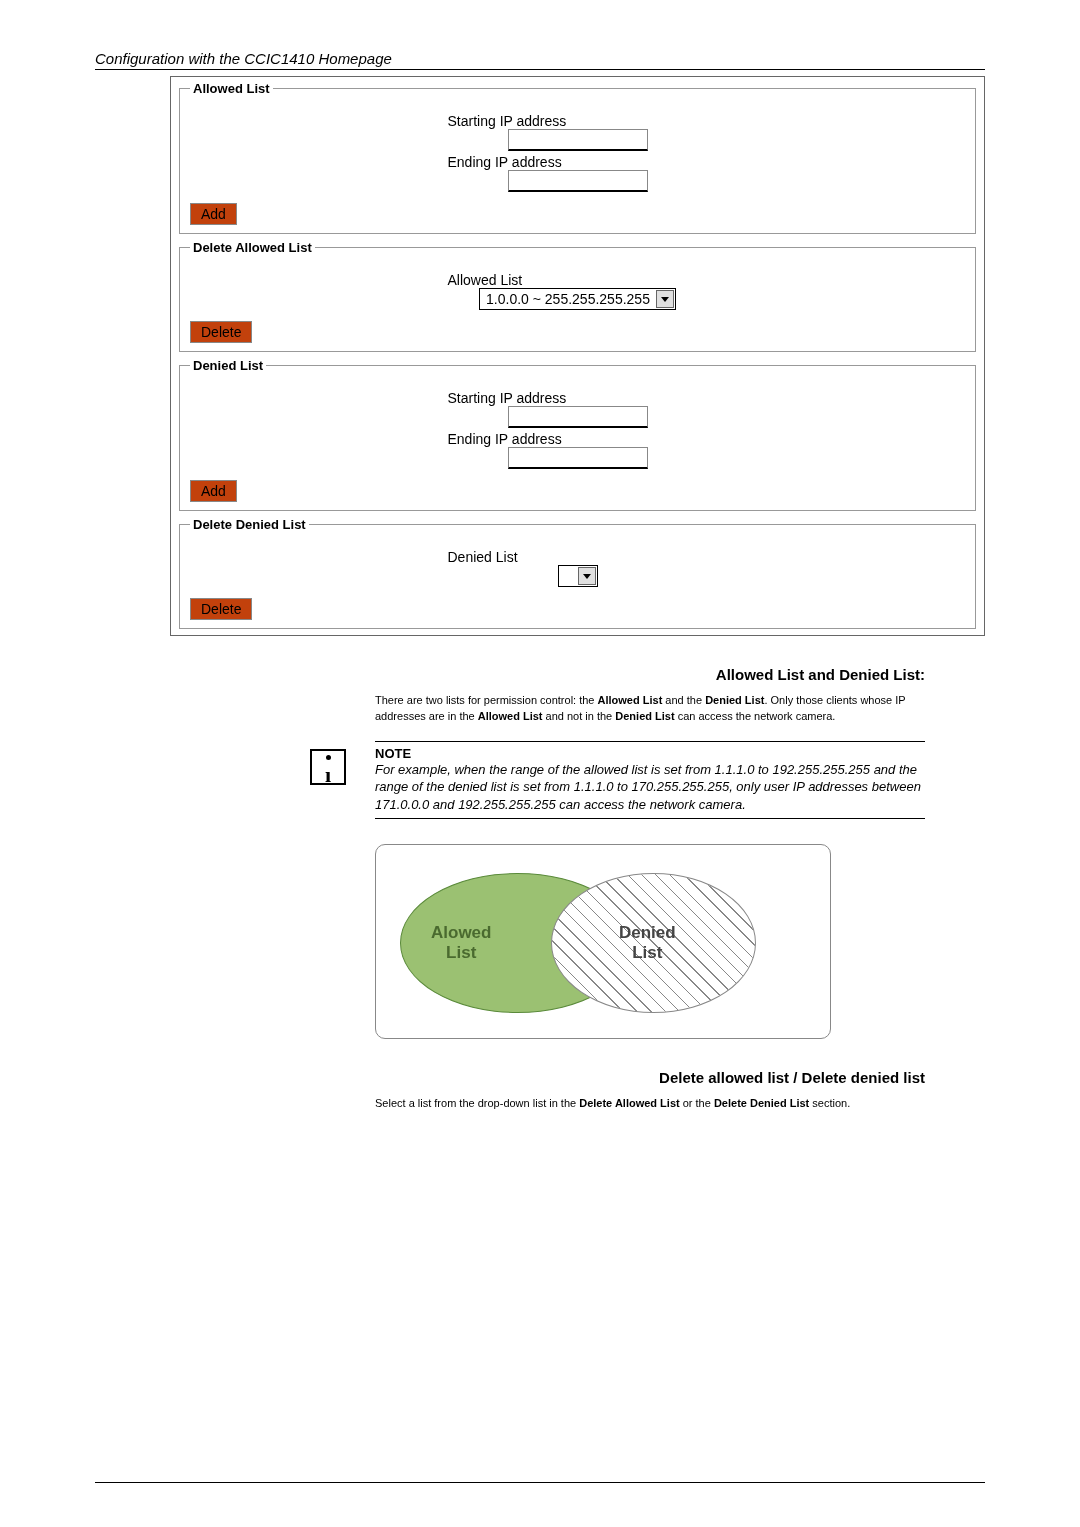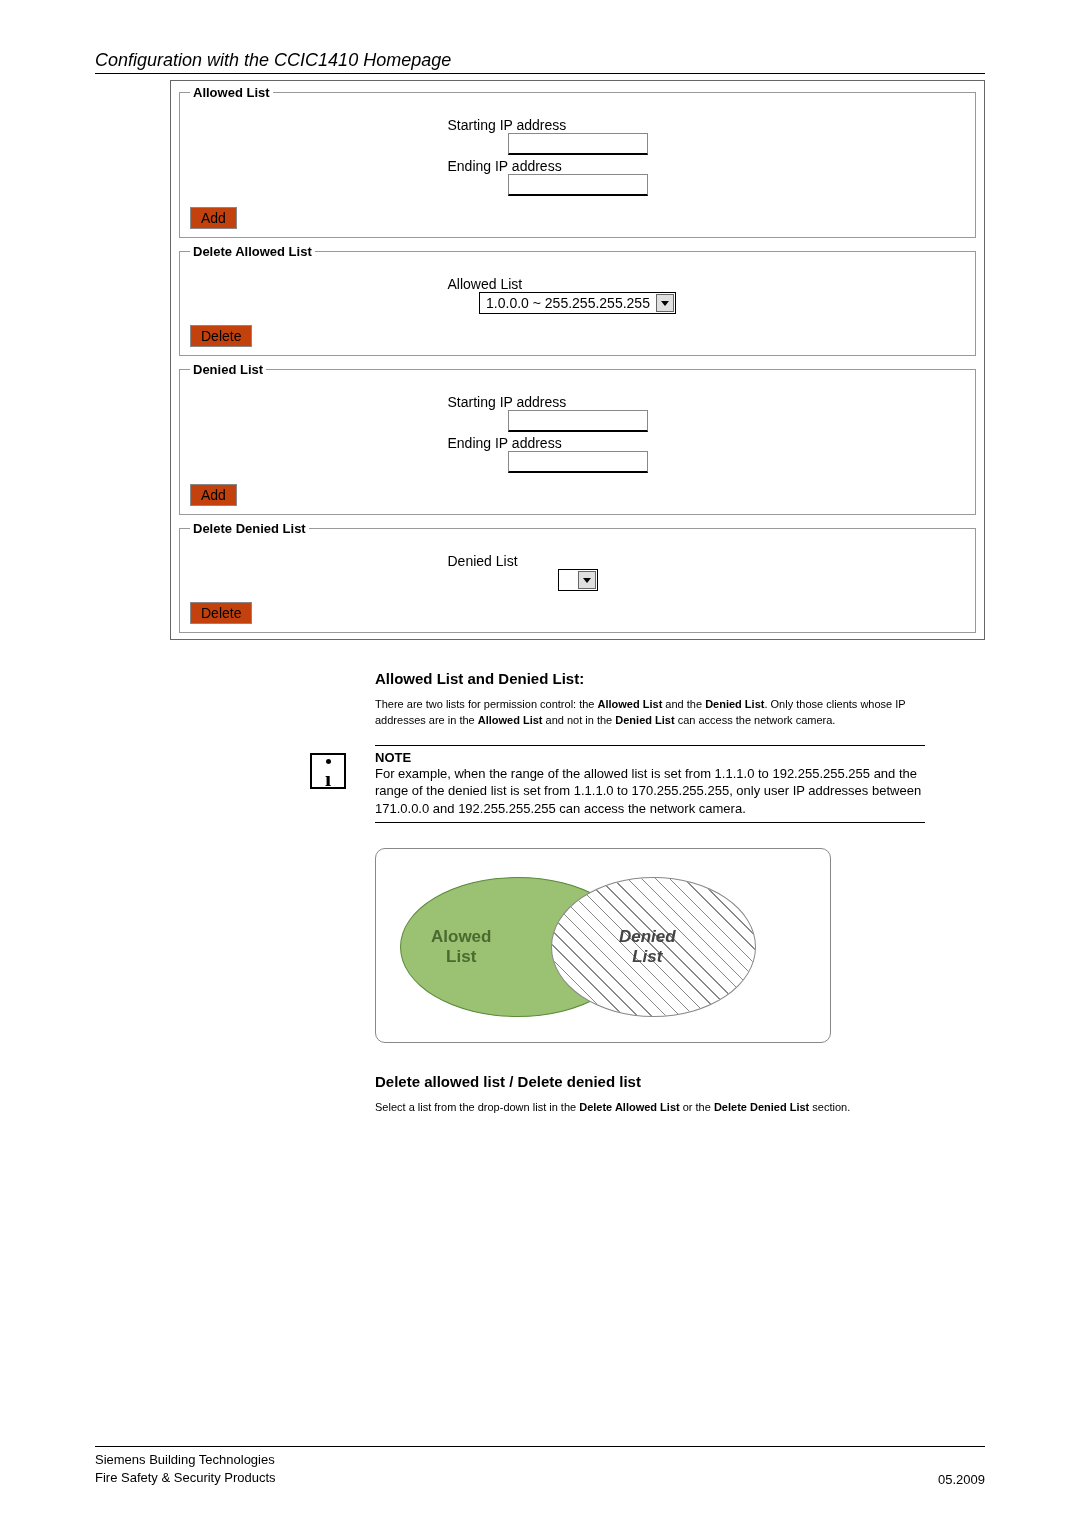--- a/index.html
+++ b/index.html
@@ -14,21 +14,21 @@
       background: #fff;
       width: 1080px;
       height: 1527px;
       position: relative;
     }
     .page-container {
       padding: 50px 95px 0 95px;
     }
     .page-title {
       font-style: italic;
-      font-size: 18px;
+      font-size: 15px;
       border-bottom: 1px solid #000;
       padding-bottom: 2px;
       margin-bottom: 6px;
     }
     .ui-box {
       border: 1px solid #666;
       margin-left: 75px;
       margin-right: 0;
       padding: 0;
     }
@@ -101,20 +101,21 @@
     }
     .content-area {
       margin-left: 280px;
       margin-right: 60px;
       margin-top: 30px;
     }
     .section-heading {
       font-weight: bold;
       font-size: 15px;
       margin-bottom: 10px;
+      text-align: right;
     }
     .paragraph {
       font-size: 11px;
       line-height: 1.45;
       margin-bottom: 14px;
     }
     .paragraph b {
       font-weight: bold;
     }
     .note-section {
@@ -128,20 +129,21 @@
       border-top: 1px solid #000;
       margin-top: 4px;
     }
     .note-heading {
       font-weight: bold;
       font-size: 13px;
     }
     .note-text {
       font-size: 13px;
       line-height: 1.35;
+      font-style: italic;
     }
     .info-icon {
       position: absolute;
       left: 230px;
       width: 36px;
       height: 36px;
       border: 2px solid #000;
       display: flex;
       align-items: center;
       justify-content: center;
@@ -209,21 +211,20 @@
     }
     .label-denied {
       position: absolute;
       left: 243px;
       top: 78px;
       color: #444;
       font-weight: bold;
       font-size: 17px;
       text-align: center;
       line-height: 1.2;
-      font-style: italic;
     }
     .footer {
       position: absolute;
       bottom: 40px;
       left: 95px;
       right: 95px;
       font-size: 13px;
     }
     .page-num {
       font-size: 14px;
@@ -339,20 +340,13 @@
     <div class="section-heading">Delete allowed list / Delete denied list</div>
 
     <p class="paragraph">
       <span>Select a list from the drop-down list in the </span><b>Delete Allowed List</b><span> or the </span><b>Delete Denied List</b><span> section.</span>
     </p>
   </div>
 </div>
 
 <div class="footer">
   <div class="footer-divider"></div>
-  <div class="footer-text">
-    <div class="footer-left">
-      <div>Siemens Building Technologies</div>
-      <div>Fire Safety &amp; Security Products</div>
-    </div>
-    <div style="align-self:flex-end;">05.2009</div>
-  </div>
 </div>
 
 </body></html>

